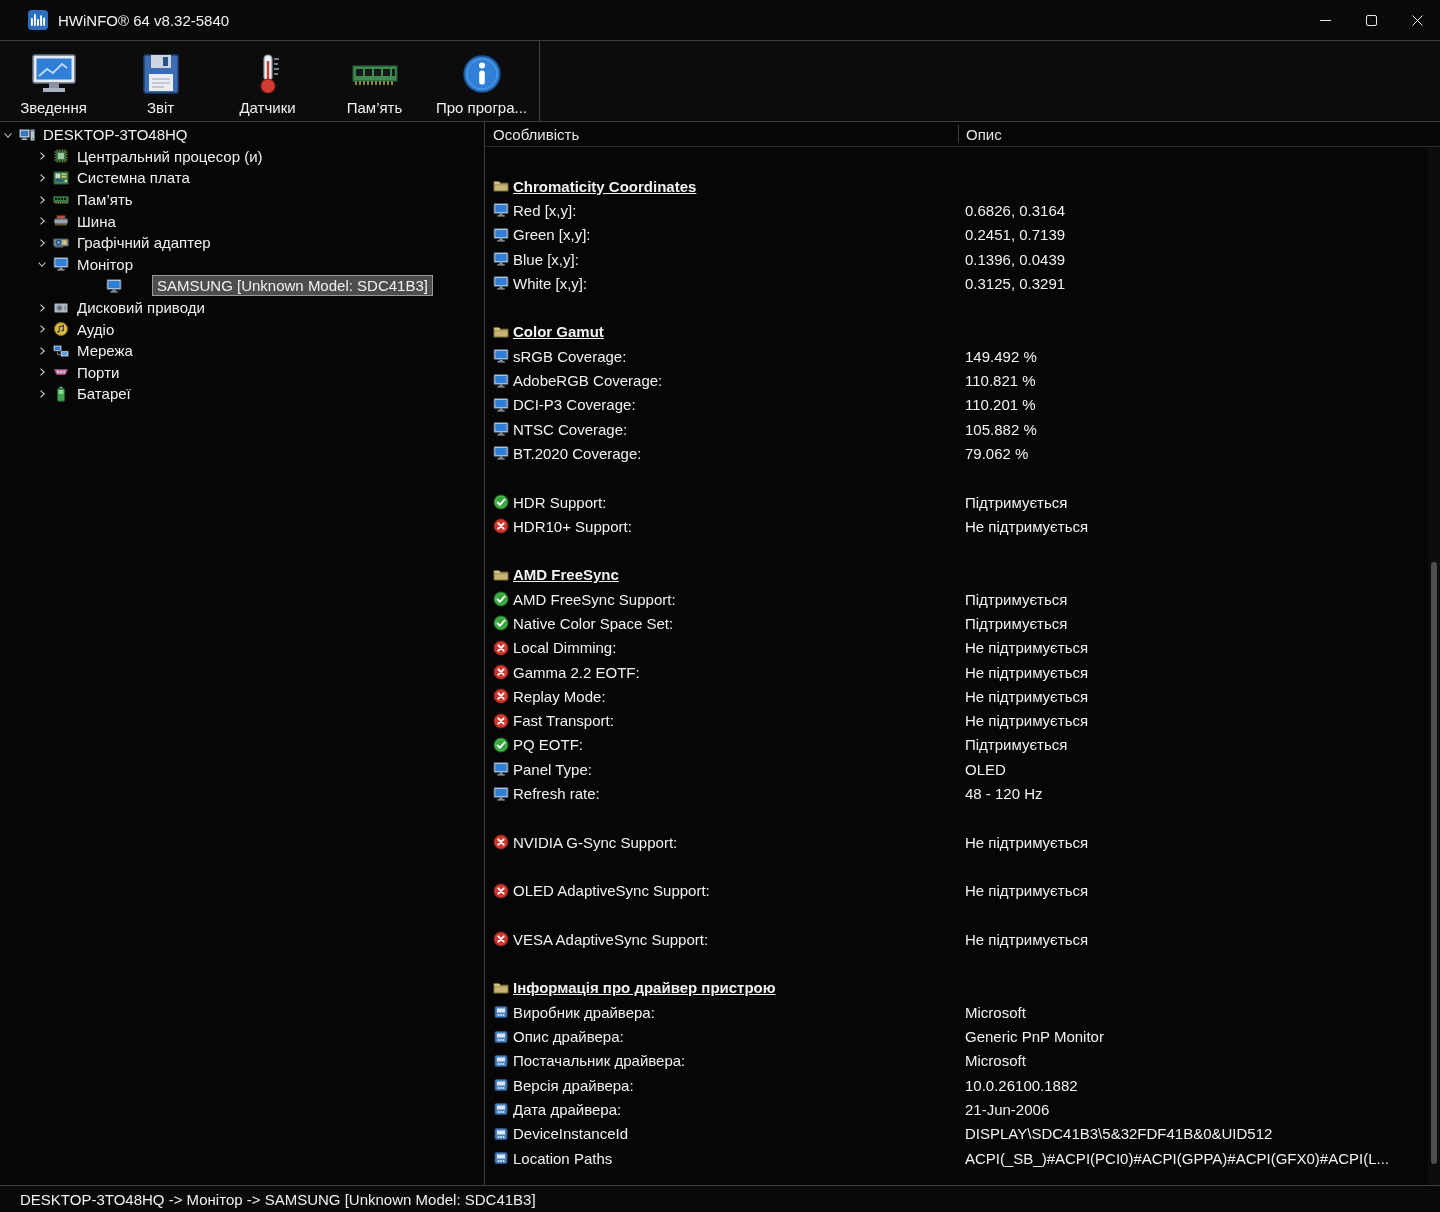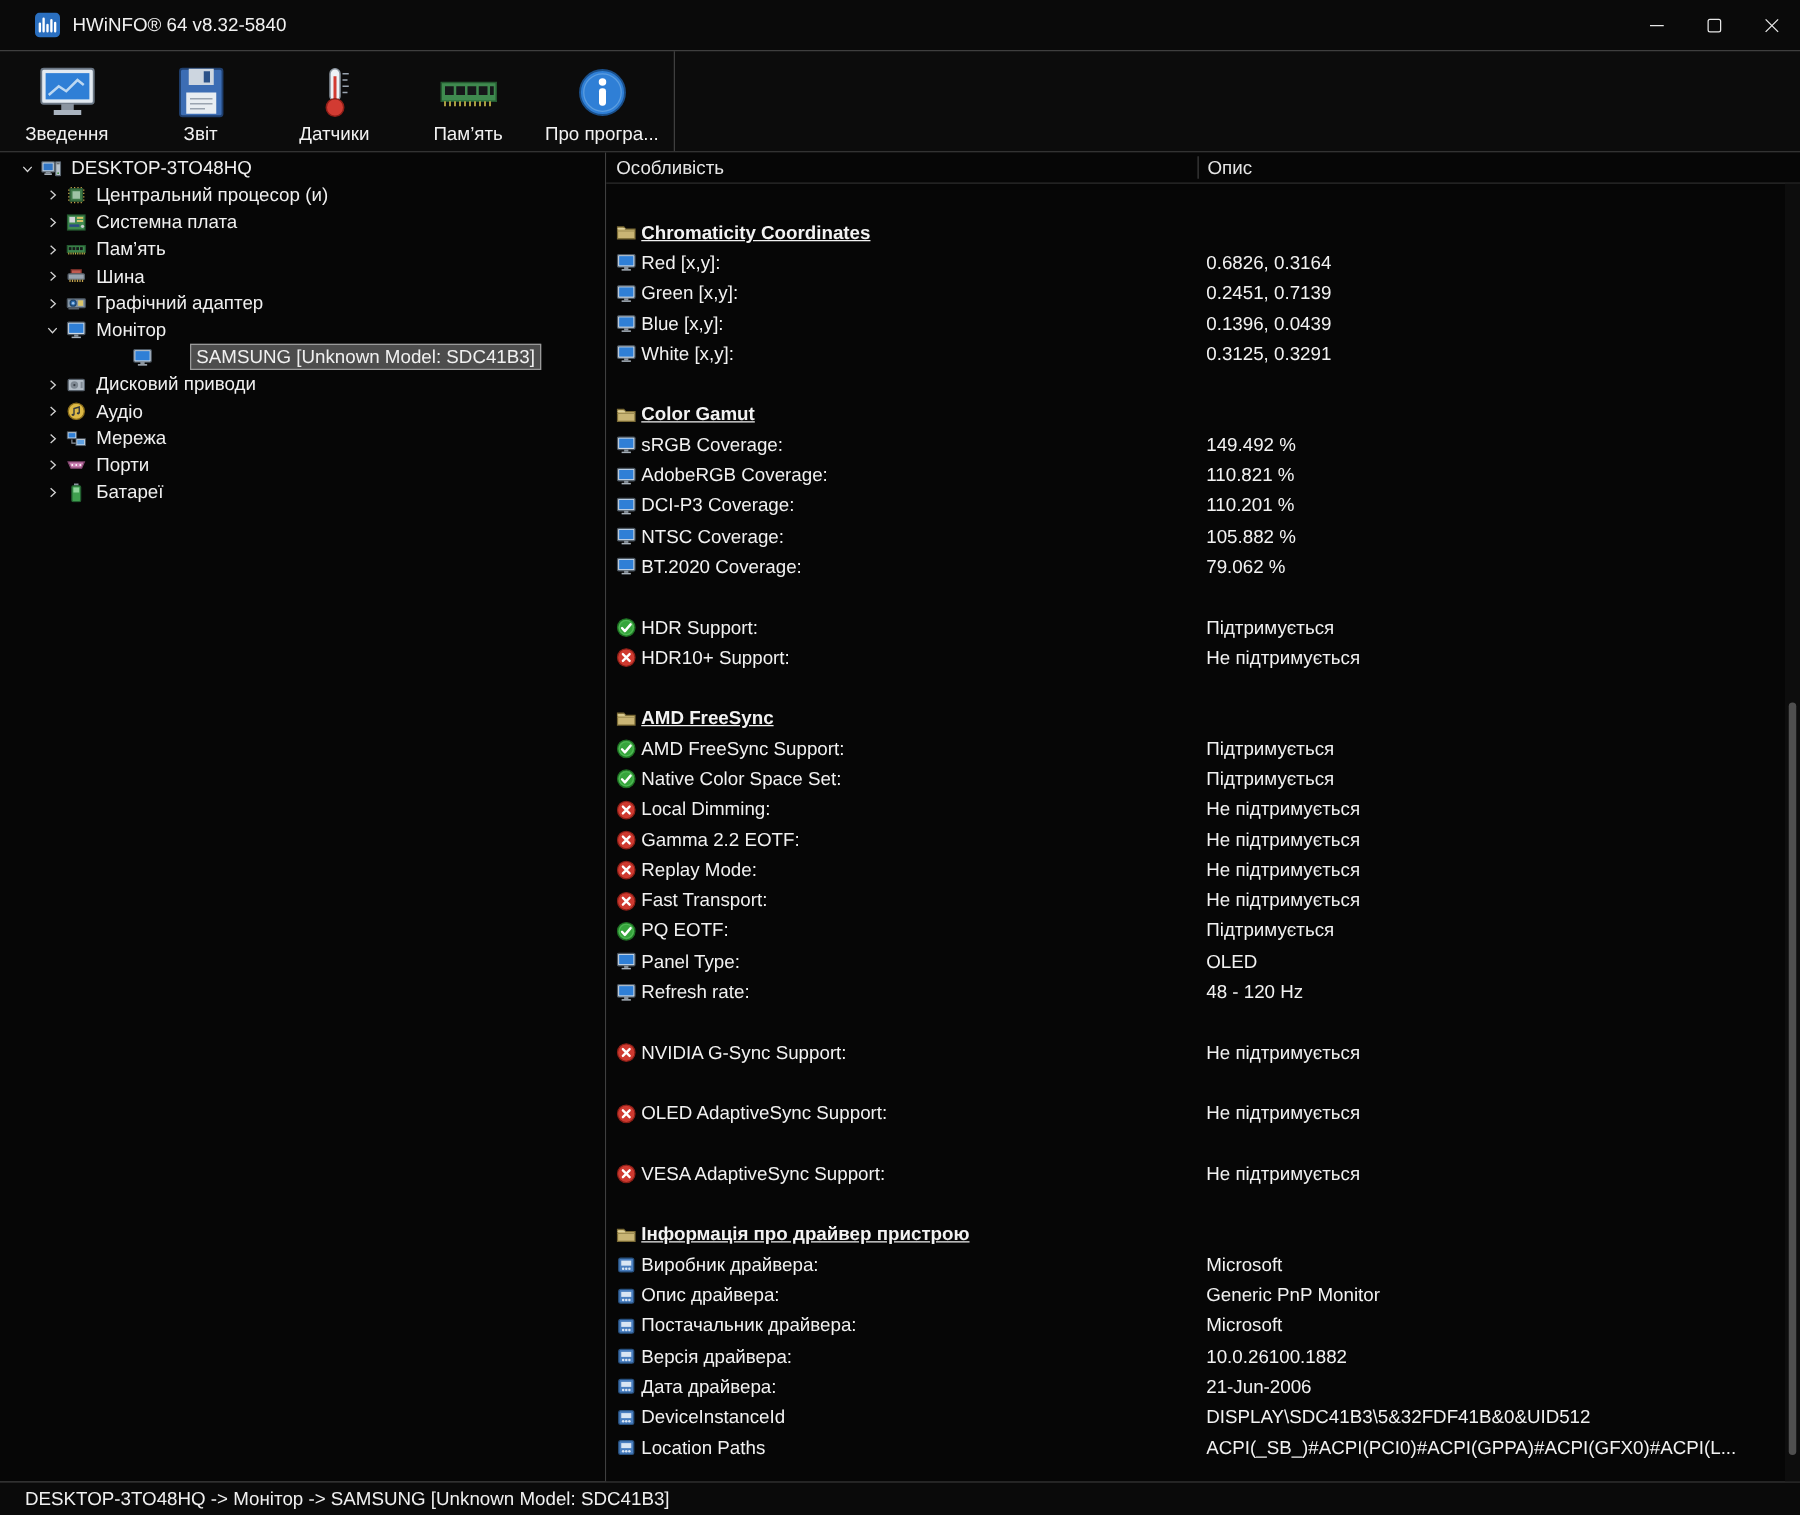--- a/index.html
+++ b/index.html
@@ -157,21 +157,21 @@
               <rect x="21.2" y="17.5" width="5.6" height="14" rx="2.5" fill="#fff"></rect>
             </svg>
           </span>
           <span class="tb-label">Про програ...</span>
         </div>
       </div>
   </div>
 
   <div class="main">
     <div class="tree-panel" id="tree">
-        <div class="tree-row" style="padding-left: 14px;">
+        <div class="tree-row" style="padding-left: 0;">
           <span class="tree-chevron">
             <svg viewBox="0 0 16 16">
               <path d="M3.5 6L8 11l4.5-5" stroke="#d4d4d4" stroke-width="1.4" fill="none"></path>
             </svg>
           </span>
           <span class="tree-icon">
             <svg viewBox="0 0 16 16">
               <rect x="0.5" y="2.5" width="10" height="8" rx="0.5" fill="#c7d4e0" stroke="#5a6570"></rect>
               <rect x="1.8" y="3.8" width="7.4" height="5.4" fill="#3276c5"></rect>
               <rect x="3.5" y="10.5" width="4" height="1.2" fill="#8a949e"></rect>

